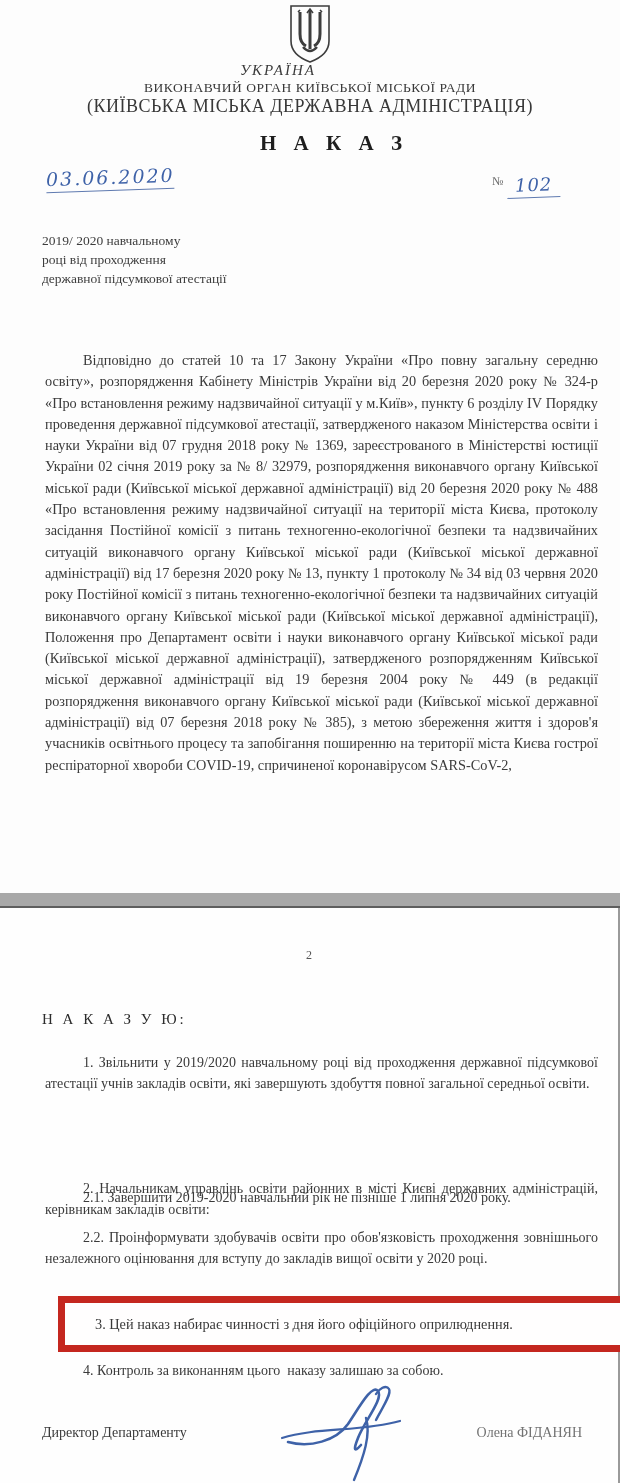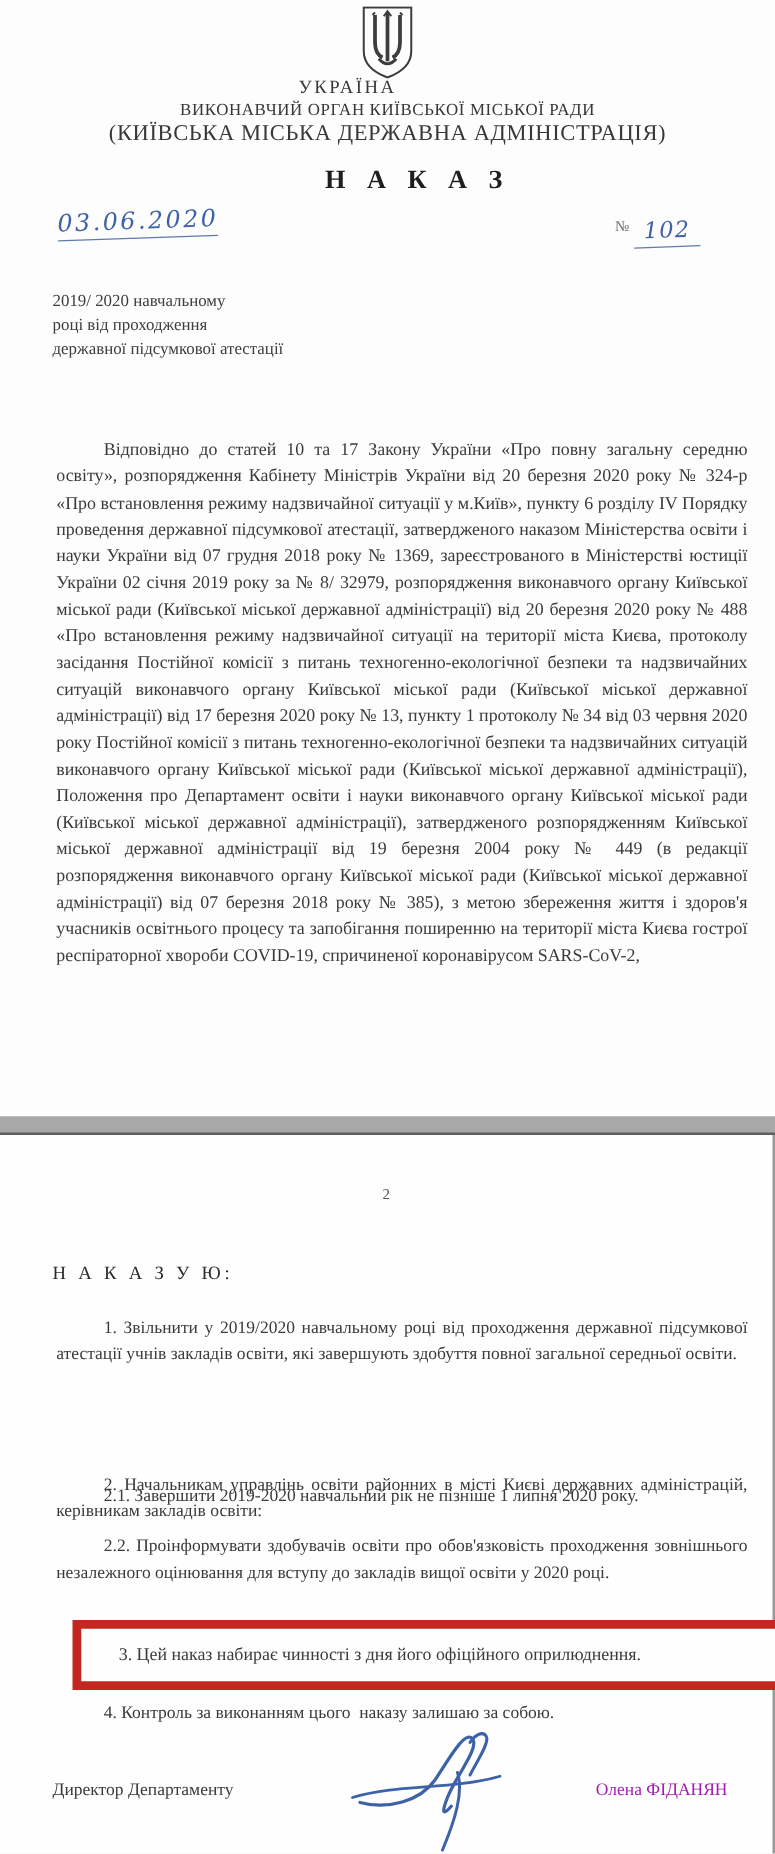--- a/index.html
+++ b/index.html
@@ -8,21 +8,21 @@
     width:620px;height:1483px;
     margin:0 auto;
     background:#fdfdfd;
     font-family:"Liberation Serif", serif;
     color:#2e2e2e;
     overflow:hidden;
   }
   .page1{position:absolute;left:0;top:0;width:620px;height:893px;background:#fdfdfd;}
   .emblem{position:absolute;left:288px;top:5px;width:44px;height:58px;}
   .country{position:absolute;left:0;top:62px;width:556px;text-align:center;
-    font-size:15px;letter-spacing:2px;color:#3a3a3a;}
+    font-size:15px;letter-spacing:2px;color:#3a3a3a;font-style:italic;}
   .org1{position:absolute;left:0;top:80px;width:620px;text-align:center;
     font-size:13.5px;letter-spacing:.5px;color:#383838;}
   .org2{position:absolute;left:0;top:96px;width:620px;text-align:center;
     font-size:18px;letter-spacing:.5px;color:#383838;}
   .dept{position:absolute;left:0;top:112px;width:620px;text-align:center;
     font-size:14.5px;font-weight:bold;letter-spacing:.5px;color:#232323;}
   .nakaz{position:absolute;left:0;top:131px;width:620px;text-align:center;
     font-size:21px;font-weight:bold;letter-spacing:6px;color:#1e1e1e;padding-left:24px;}
   .hand{font-style:italic;color:#3e62a8;font-family:"DejaVu Serif", serif;}
   .date-hand{position:absolute;left:46px;top:166px;width:128px;
@@ -50,21 +50,21 @@
     text-align:justify;text-indent:38px;color:#3a3a3a;}
   .p1{top:144px;}
   .p2{top:230px;margin-top:40px;}
   .p21{top:279px;text-align:left;}
   .p22{top:319px;}
   .redbox{position:absolute;left:58px;top:388px;width:526px;
     border:7px solid #c4271f;background:#fffefe;padding:11px 6px 11px 30px;}
   .redbox .txt{font-size:14.3px;line-height:20px;color:#3a3a3a;}
   .p4{top:452px;text-align:left;white-space:pre-wrap;}
   .sig-title{position:absolute;left:42px;top:517px;font-size:14px;color:#3a3a3a;}
-  .sig-name{position:absolute;right:36px;top:517px;font-size:14px;color:#a21caf;}
+  .sig-name{position:absolute;right:36px;top:517px;font-size:14px;color:#737373;}
   .sig-svg{position:absolute;left:278px;top:470px;width:155px;height:105px;}
 </style>
 </head>
 <body>
 
 <div class="scan">
 
   <div class="page1">
 
     <svg class="emblem" viewBox="0 0 44 58" fill="none" stroke="#3d3d3d">

